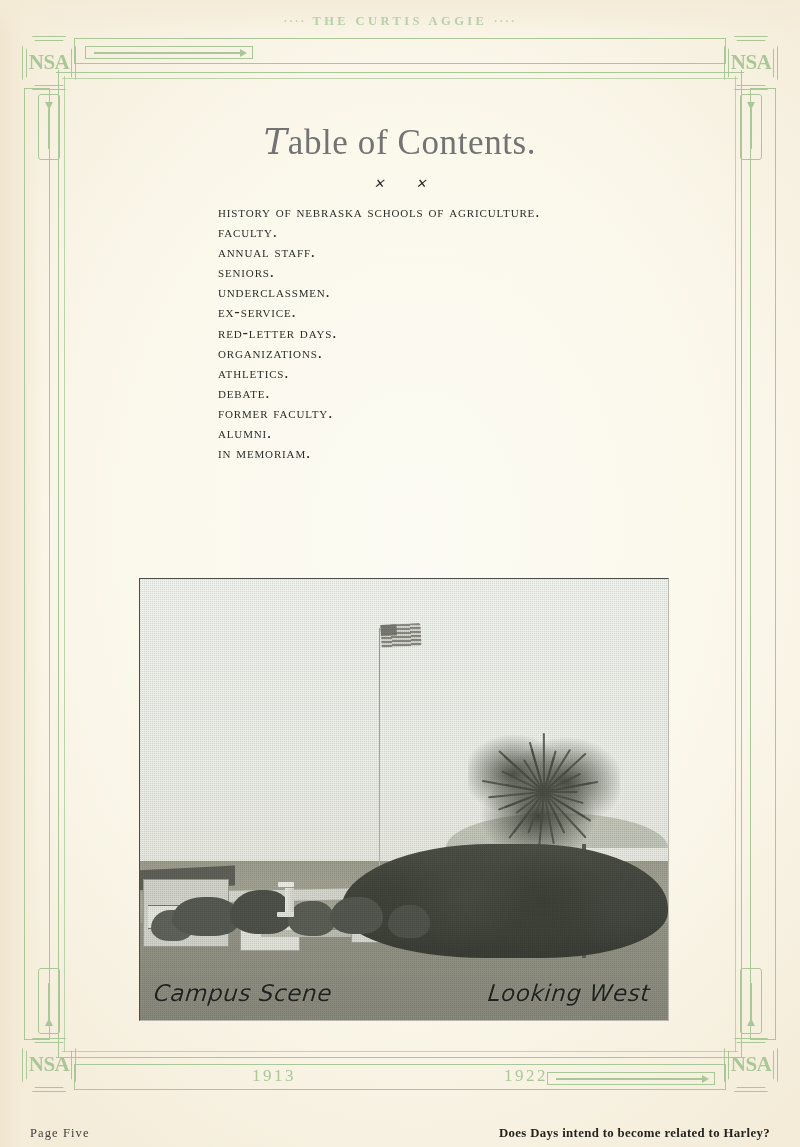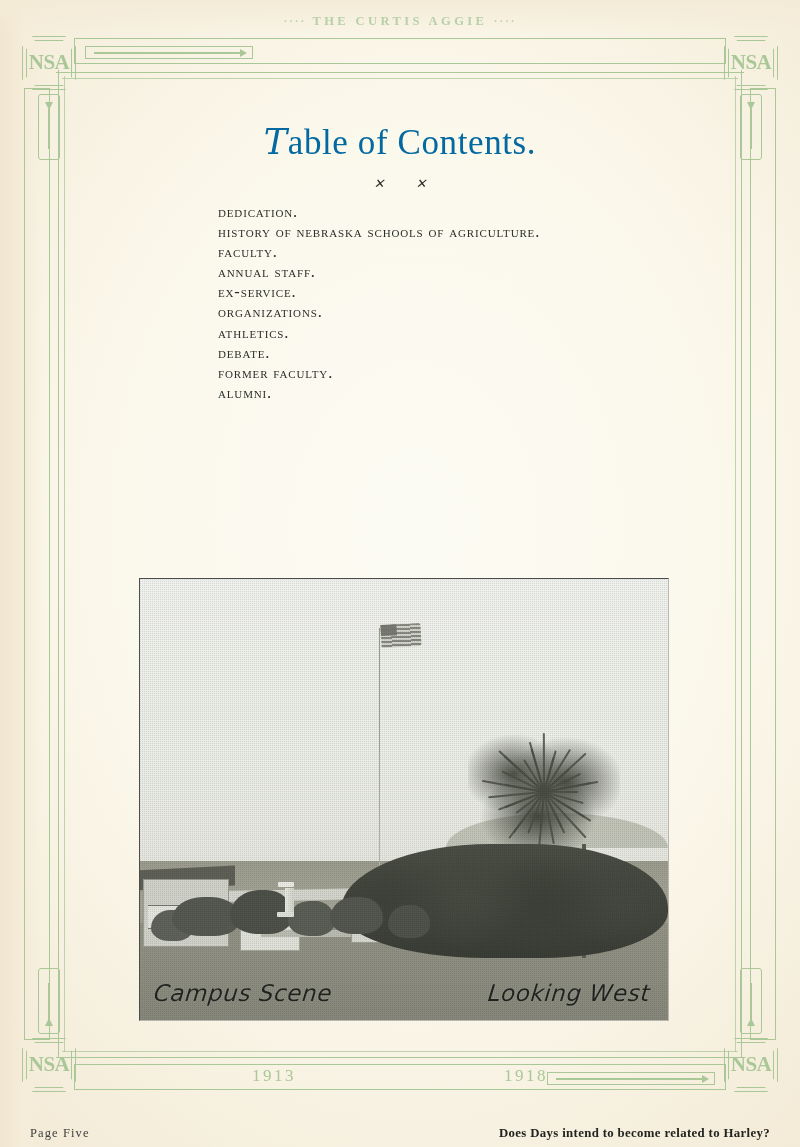--- a/index.html
+++ b/index.html
@@ -174,21 +174,21 @@
   .pin-head-up   { border-bottom: 8px solid #aac798; bottom: 7px; }
 
   
   .title {
     position: absolute;
     top: 122px;
     left: 0; right: 0;
     text-align: center;
     font-family: "Liberation Serif", serif;
     font-size: 35px;
-    color: #0369a1;
+    color: #737373;
     letter-spacing: 0.6px;
   }
   .title .swash {
     font-family: "DejaVu Serif", serif;
     font-size: 35px;
     font-style: italic;
   }
   .ornaments {
     position: absolute;
     top: 176px;
@@ -538,21 +538,21 @@
       </div>
     </div>
 
     <div class="barbox barbox-bottom">
       <div class="inset inset-h inset-bottom-r">
         <div class="arrowline h"></div>
         <div class="arrowhead ah-right"></div>
       </div>
     </div>
     <div class="year year-left">1913</div>
-    <div class="year year-right">1918</div>
+    <div class="year year-right">1922</div>
 
     <div class="barbox barbox-left"></div>
     <div class="barbox barbox-right"></div>
 
     <div class="pin pin-v pin-tl">
       <div class="pin-stem"></div>
       <div class="pin-head pin-head-down"></div>
     </div>
     <div class="pin pin-v pin-bl">
       <div class="pin-stem"></div>
@@ -588,30 +588,33 @@
       <div class="nsa-text">NSA</div>
     </div>
   </div>
 
   <div class="title">
     <span class="swash">T</span><span>able of Contents.</span>
   </div>
   <div class="ornaments">✕ ✕</div>
 
   <div class="contents">
-    <div class="toc-item">Dedication.</div>
     <div class="toc-item">History of Nebraska Schools of Agriculture.</div>
     <div class="toc-item">Faculty.</div>
     <div class="toc-item">Annual Staff.</div>
+    <div class="toc-item">Seniors.</div>
+    <div class="toc-item">Underclassmen.</div>
     <div class="toc-item">Ex-Service.</div>
+    <div class="toc-item">Red-Letter Days.</div>
     <div class="toc-item">Organizations.</div>
     <div class="toc-item">Athletics.</div>
     <div class="toc-item">Debate.</div>
     <div class="toc-item">Former Faculty.</div>
     <div class="toc-item">Alumni.</div>
+    <div class="toc-item">In Memoriam.</div>
   </div>
 
   <div class="photo-wrap">
     <div class="photo">
       <div class="sky"></div>
       <div class="hill"></div>
       <div class="ground"></div>
       <div class="walk"></div>
       <div class="lawn-front"></div>
 

